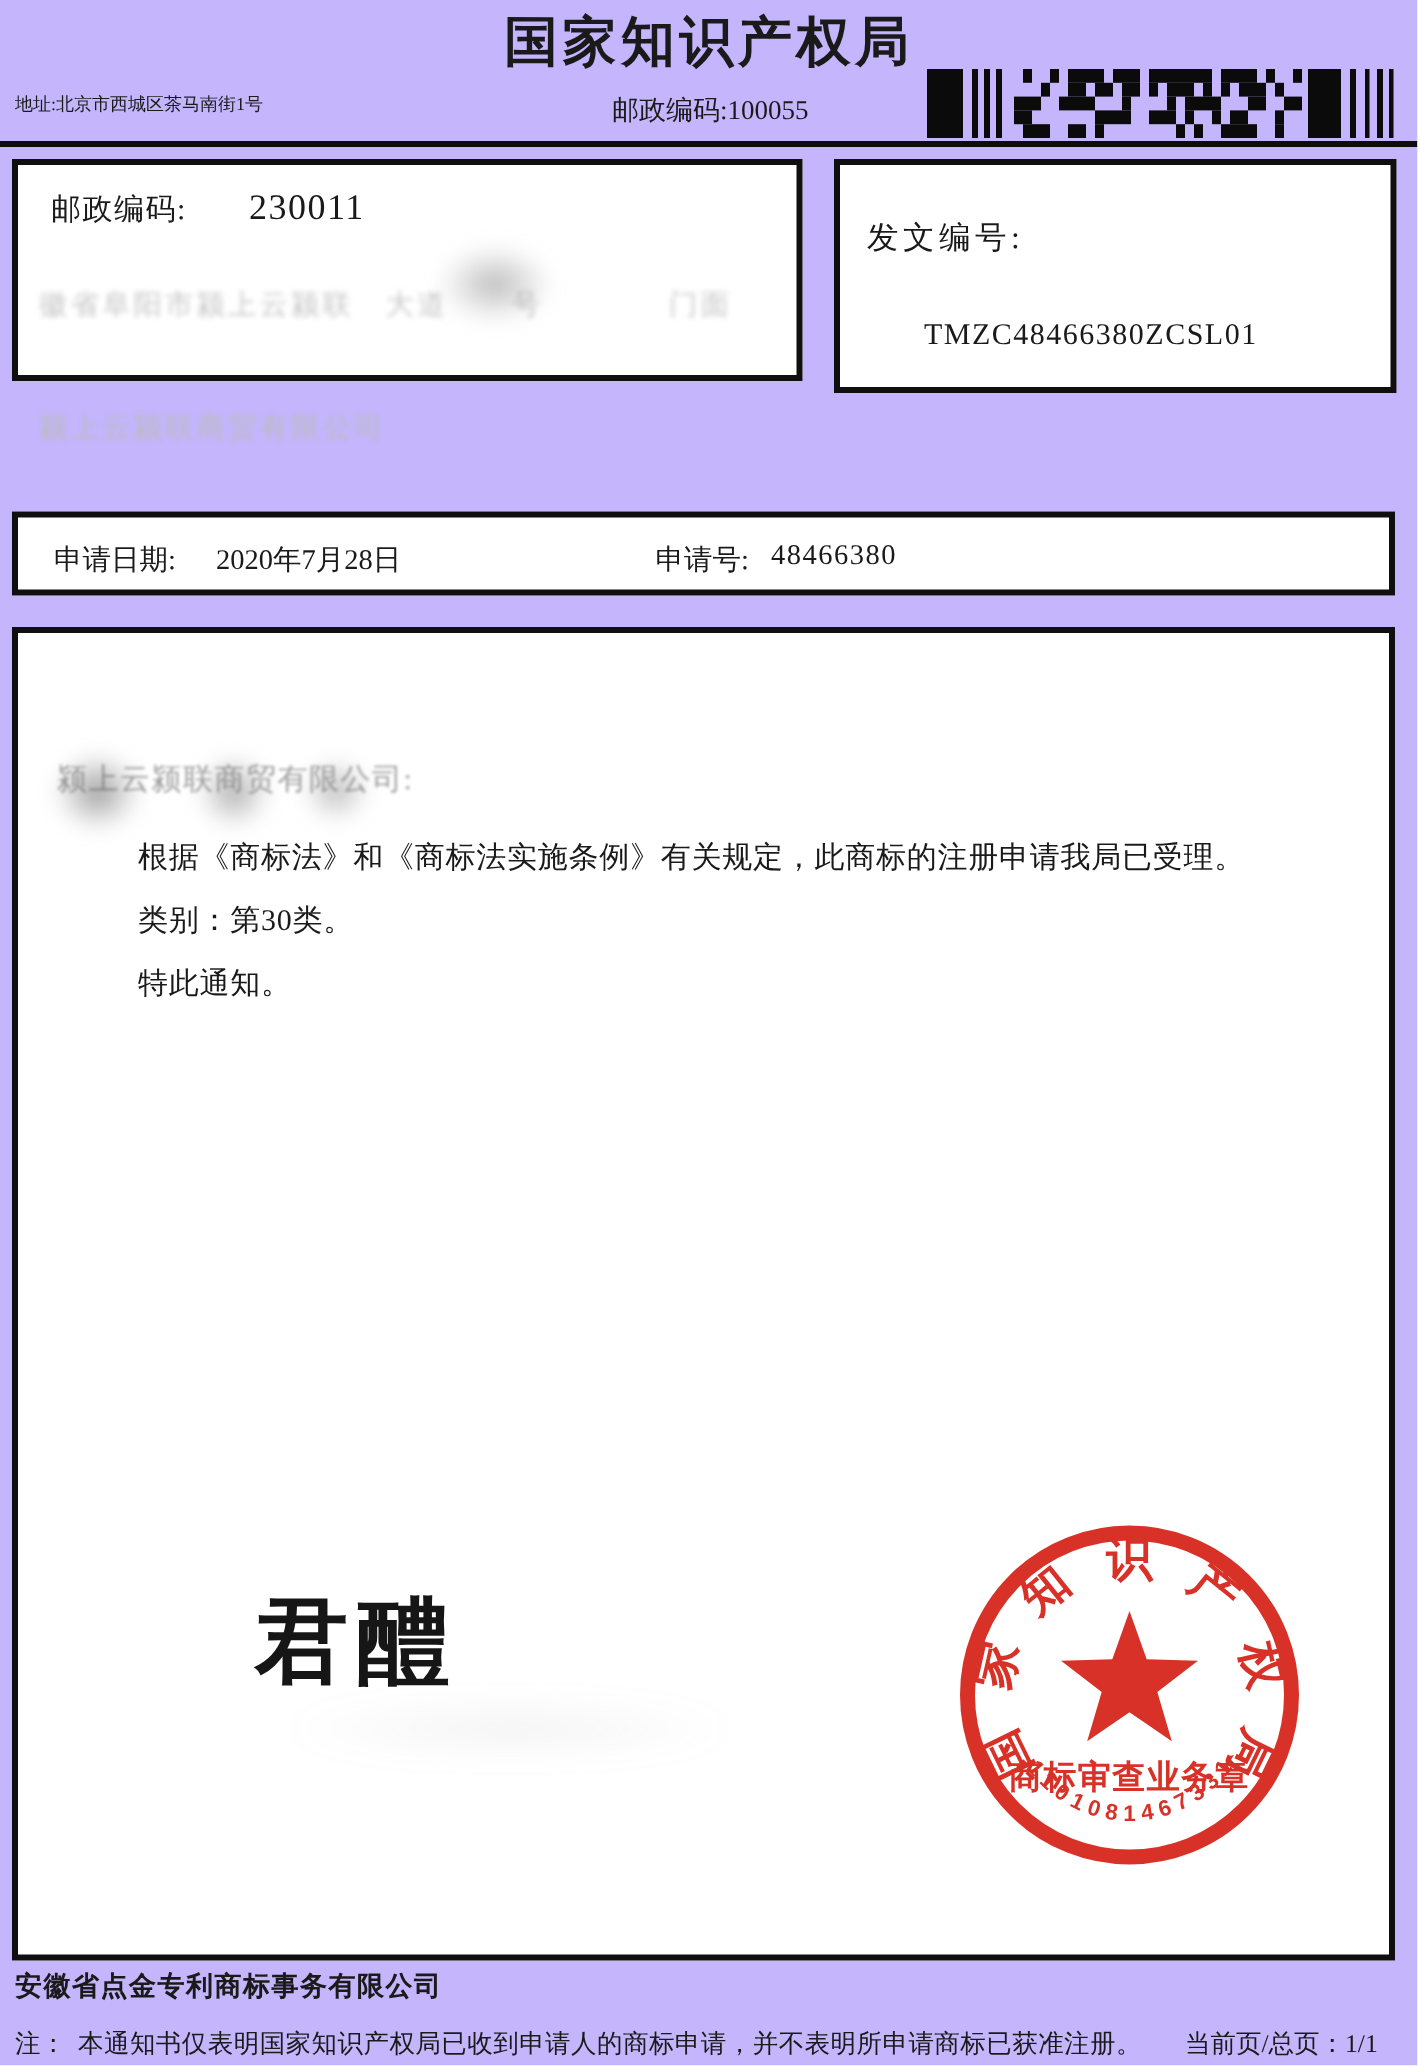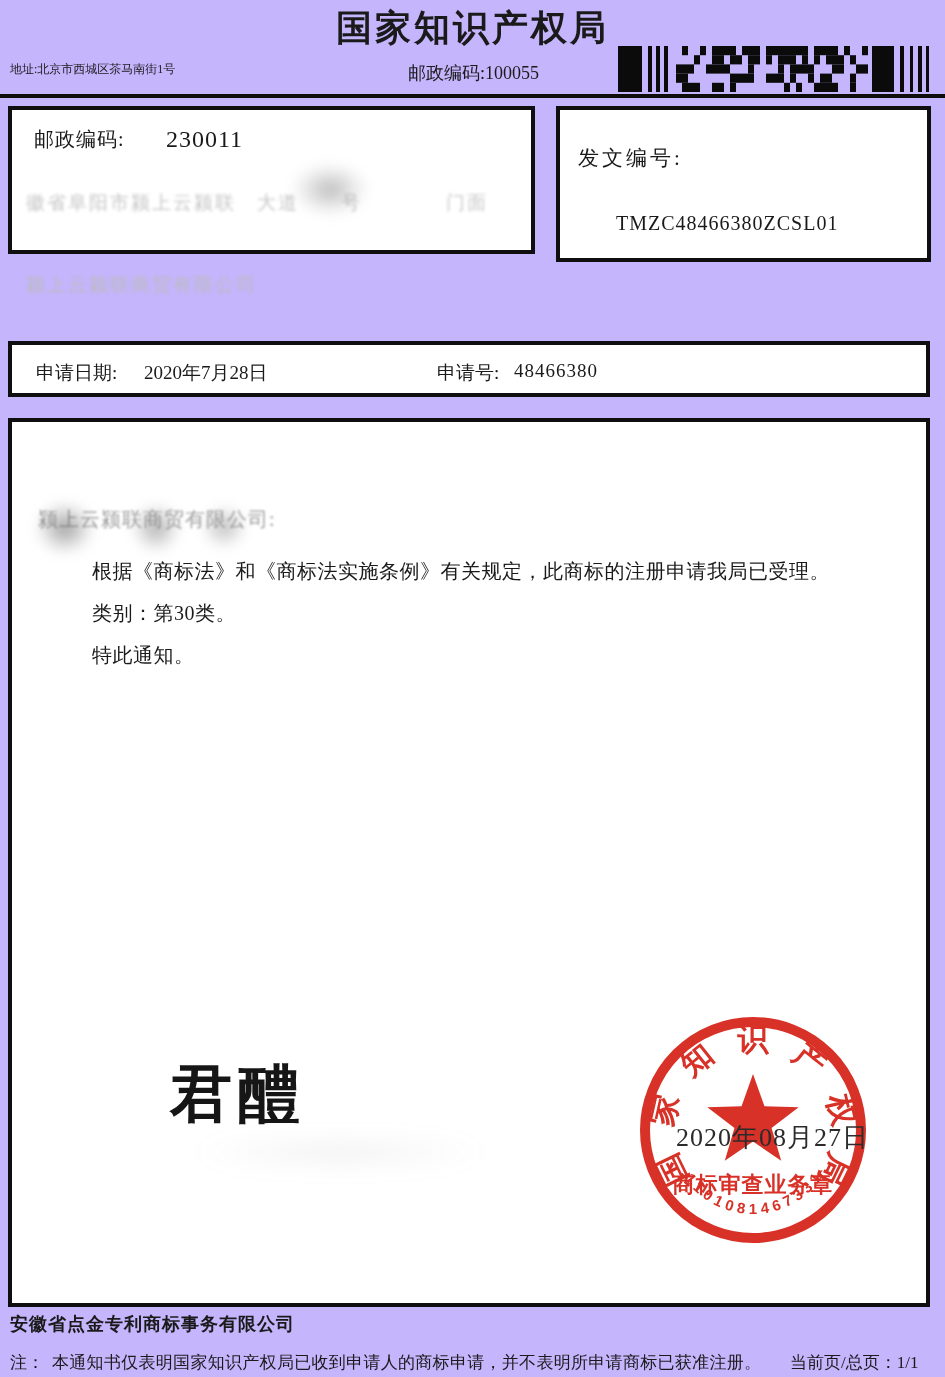--- a/index.html
+++ b/index.html
@@ -219,20 +219,19 @@
         <text transform="rotate(8.67) translate(0,84)">8</text>
         <text transform="rotate(0.00) translate(0,84)">1</text>
         <text transform="rotate(-8.67) translate(0,84)">4</text>
         <text transform="rotate(-17.33) translate(0,84)">6</text>
         <text transform="rotate(-26.00) translate(0,84)">7</text>
         <text transform="rotate(-34.67) translate(0,84)">3</text>
         <text transform="rotate(-43.33) translate(0,84)">3</text>
         <text transform="rotate(-52.00) translate(0,84)">1</text>
       </g>
   </svg>
-  <div class="abs stamp-date">2020年08月27日</div>
 
   <div class="abs agent">安徽省点金专利商标事务有限公司</div>
   <div class="abs note-label">注：</div>
   <div class="abs note-text">本通知书仅表明国家知识产权局已收到申请人的商标申请，并不表明所申请商标已获准注册。</div>
   <div class="abs page-label">当前页/总页：1/1</div>
 
 </div>
 
 </body></html>

